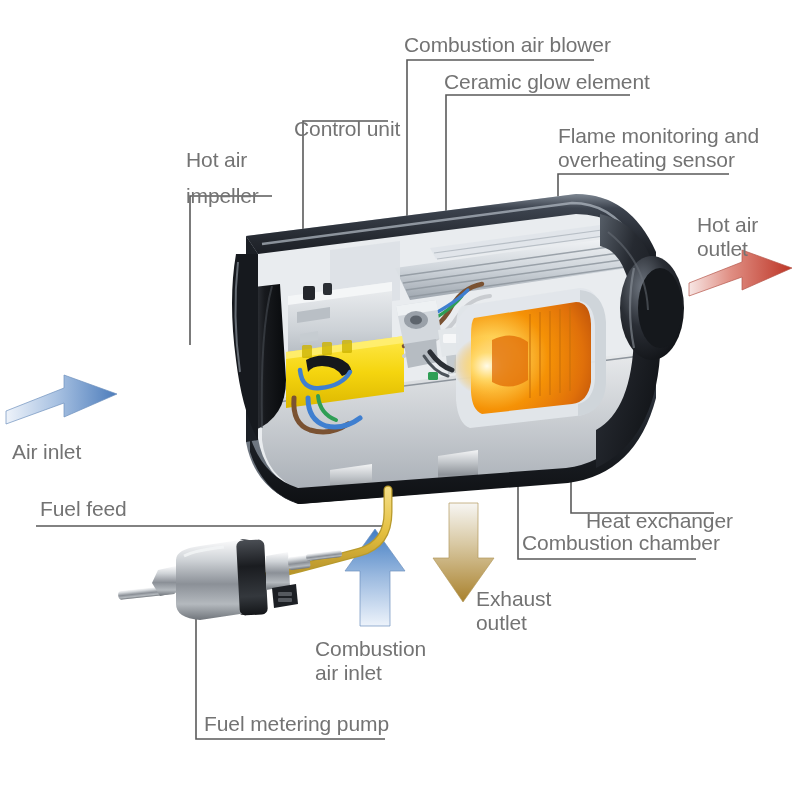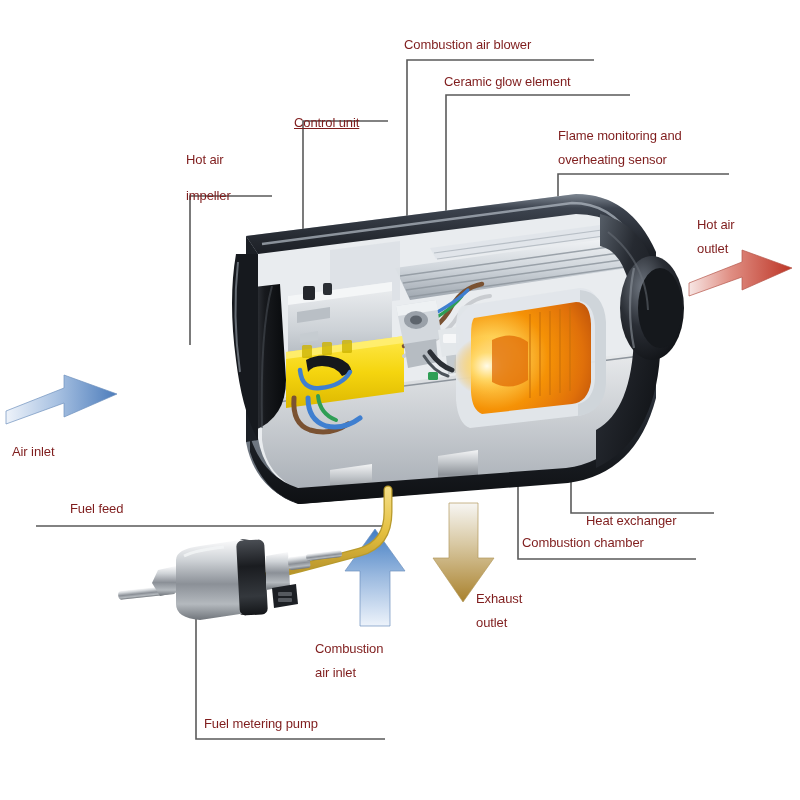--- a/index.html
+++ b/index.html
@@ -7,23 +7,23 @@
   body{
     width:800px;height:800px;overflow:hidden;position:relative;
     font-family:"Liberation Sans","DejaVu Sans",sans-serif;
     color:#1e1e1e;
   }
   #stage{position:absolute;inset:0;width:800px;height:800px;}
   #art{position:absolute;left:0;top:0;width:800px;height:800px;}
   .lbl{
     position:absolute;
     font-family:"Liberation Sans","DejaVu Sans",sans-serif;
-    font-size:13px;
+    font-size:21px;
     line-height:24px;
-    color:#7f1d1d;
+    color:#737373;
     white-space:pre;
     letter-spacing:-0.1px;
     font-weight:400;
   }
 </style>
 </head>
 <body>
 
 <div id="stage">
 
@@ -376,34 +376,34 @@
 
       <path d="M184 556 Q196 550 224 547" stroke="#f2f4f6" stroke-width="3" fill="none" opacity="0.85"></path>
     </g>
 
   </svg>
 
   <div class="lbl" style="left:404px; top:33px;">Combustion air blower</div>
 
   <div class="lbl" style="left:444px; top:70px;">Ceramic glow element</div>
 
-  <div class="lbl" style="left:294px; top:111px;text-decoration:underline;">Control unit</div>
+  <div class="lbl" style="left:294px; top:117px;">Control unit</div>
 
   <div class="lbl" style="left:186px; top:148px;">Hot air</div>
   <div class="lbl" style="left:186px; top:184px;">impeller</div>
 
   <div class="lbl" style="left:558px; top:124px;">Flame monitoring and</div>
   <div class="lbl" style="left:558px; top:148px;text-align:right;">overheating sensor</div>
 
   <div class="lbl" style="left:697px; top:213px;">Hot air</div>
   <div class="lbl" style="left:697px; top:237px;">outlet</div>
 
   <div class="lbl" style="left:12px; top:440px;">Air inlet</div>
 
-  <div class="lbl" style="left:40px; top:497px;margin-left:30px;">Fuel feed</div>
+  <div class="lbl" style="left:40px; top:497px;">Fuel feed</div>
 
   <div class="lbl" style="left:586px; top:509px;">Heat exchanger</div>
 
   <div class="lbl" style="left:522px; top:531px;">Combustion chamber</div>
 
   <div class="lbl" style="left:476px; top:587px;">Exhaust</div>
   <div class="lbl" style="left:476px; top:611px;">outlet</div>
 
   <div class="lbl" style="left:315px; top:637px;">Combustion</div>
   <div class="lbl" style="left:315px; top:661px;">air inlet</div>

